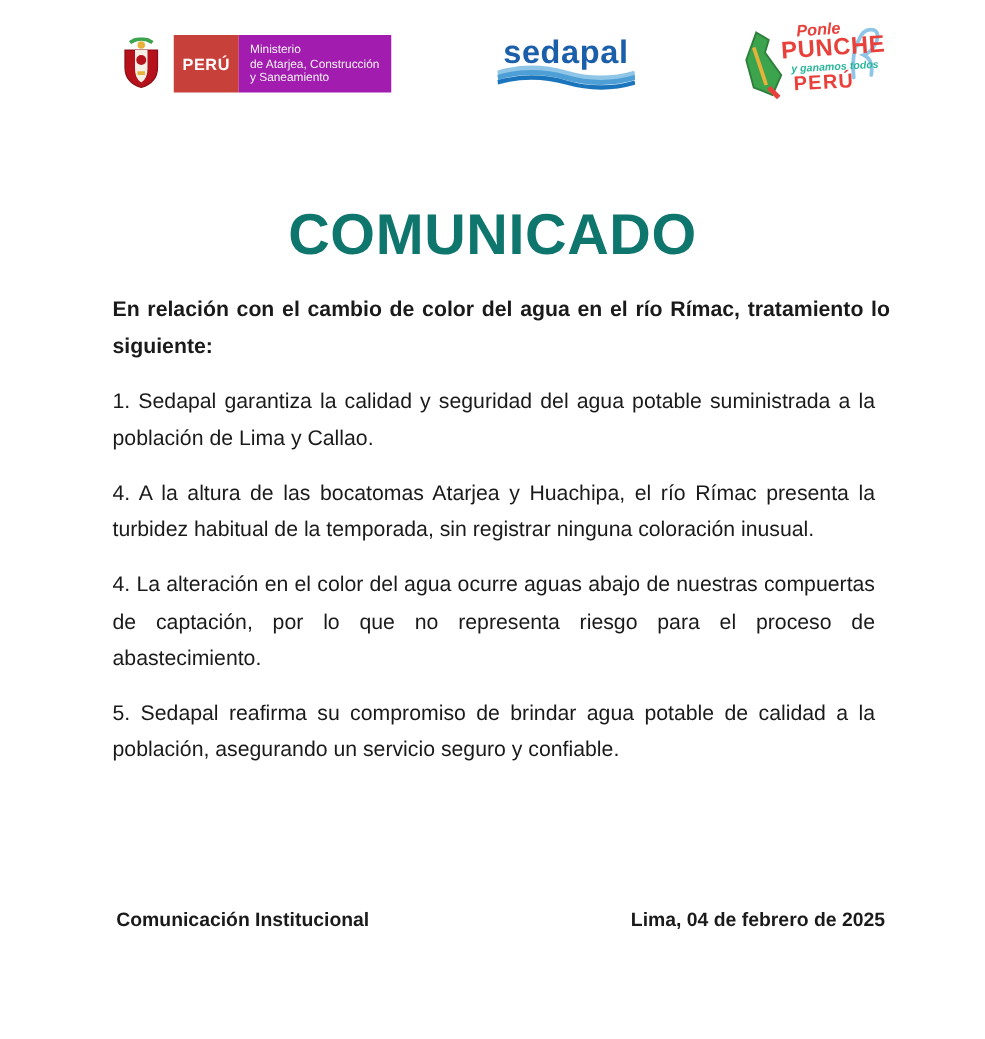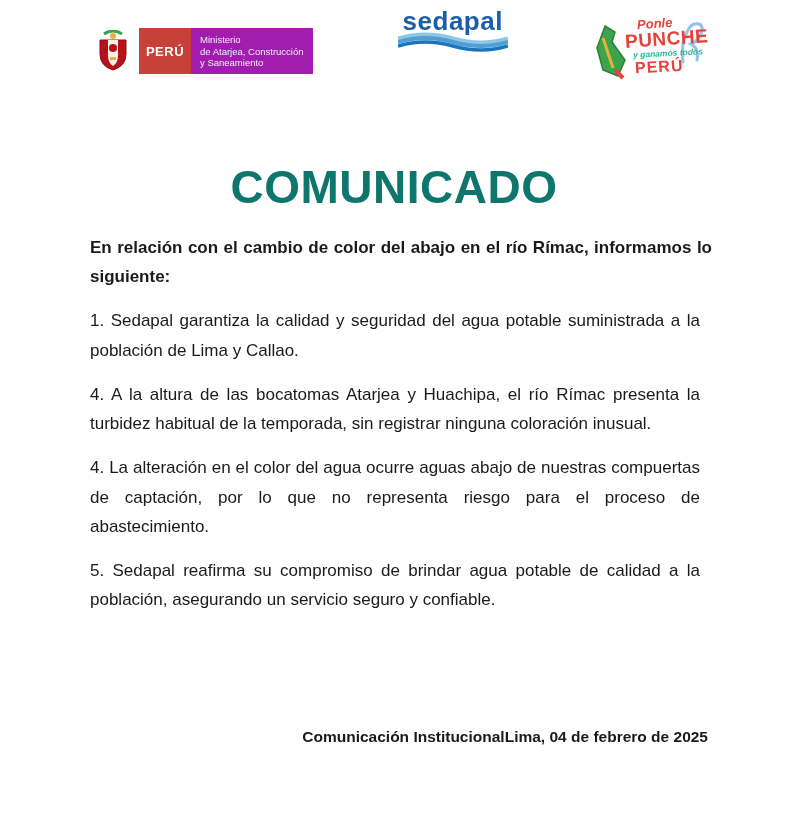--- a/index.html
+++ b/index.html
@@ -23,21 +23,21 @@
     background:#C8403A;color:#ffffff;width:52px;
     display:flex;align-items:center;justify-content:center;
     font-weight:700;font-size:13px;letter-spacing:.5px;
   }
   .ministry-box{
     background:#a21caf;color:#f2f2f2;
     padding:5px 9px 4px 9px;
     font-size:9.5px;line-height:1.25;
     display:flex;flex-direction:column;justify-content:center;
   }
-  .sedapal-logo{width:110px;text-align:center;}
+  .sedapal-logo{margin-top:20px;width:110px;text-align:center;}
   .sedapal-text{
     color:#1B5FAA;font-weight:700;font-size:26px;letter-spacing:.5px;
     line-height:1;display:block;
   }
   .sedapal-waves{display:block;margin-top:-2px;}
   .punche-logo{
     position:relative;width:112px;height:84px;margin-top:0;
     font-weight:700;
   }
   .punche-line1{
@@ -67,21 +67,21 @@
   
   .body-text{
     position:absolute;top:233px;left:90px;width:622px;
     font-size:17px;line-height:1.72;
   }
   .intro{font-weight:700;text-align:justify;margin:0 0 15px 0;}
   .para{text-align:justify;margin:0 12px 15px 0;}
   
   .footer{
     position:absolute;top:728px;left:93px;right:80px;
-    display:flex;justify-content:flex-end;
+    display:flex;justify-content:space-between;
     font-size:15.5px;font-weight:700;
   }
 </style>
 </head>
 <body>
 
 <div class="page">
 
   <div class="header">
 
@@ -127,21 +127,21 @@
       <span class="punche-line1">Ponle</span>
       <span class="punche-line2">PUNCHE</span>
       <span class="punche-line3">y ganamos todos</span>
       <span class="punche-line4">PERÚ</span>
     </div>
   </div>
 
   <div class="title">COMUNICADO</div>
 
   <div class="body-text">
-    <p class="intro">En relación con el cambio de color del abajo en el río Rímac, informamos lo siguiente:</p>
+    <p class="intro">En relación con el cambio de color del agua en el río Rímac, tratamiento lo siguiente:</p>
     <p class="para">1. Sedapal garantiza la calidad y seguridad del agua potable suministrada a la población de Lima y Callao.</p>
     <p class="para">4. A la altura de las bocatomas Atarjea y Huachipa, el río Rímac presenta la turbidez habitual de la temporada, sin registrar ninguna coloración inusual.</p>
     <p class="para">4. La alteración en el color del agua ocurre aguas abajo de nuestras compuertas de captación, por lo que no representa riesgo para el proceso de abastecimiento.</p>
     <p class="para">5. Sedapal reafirma su compromiso de brindar agua potable de calidad a la población, asegurando un servicio seguro y confiable.</p>
   </div>
 
   <div class="footer">
     <span>Comunicación Institucional</span>
     <span>Lima, 04 de febrero de 2025</span>
   </div>

